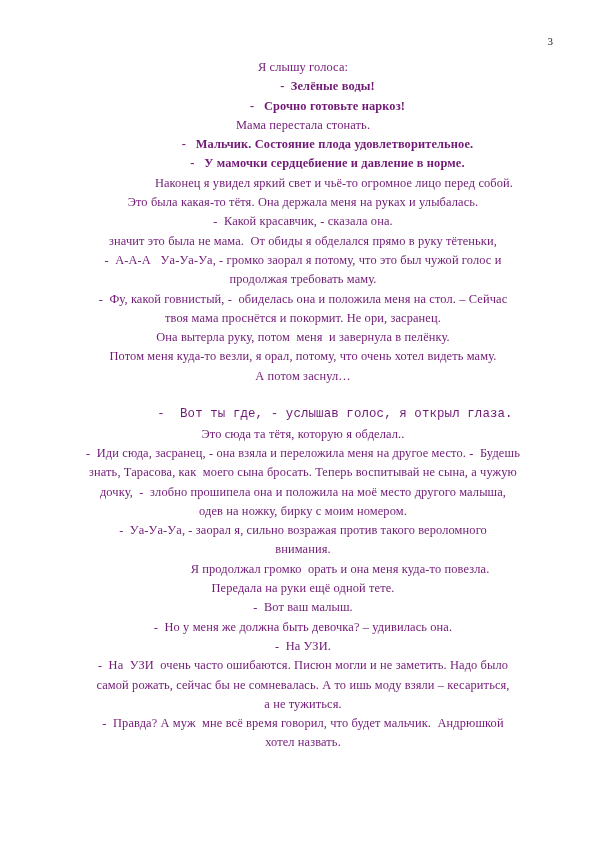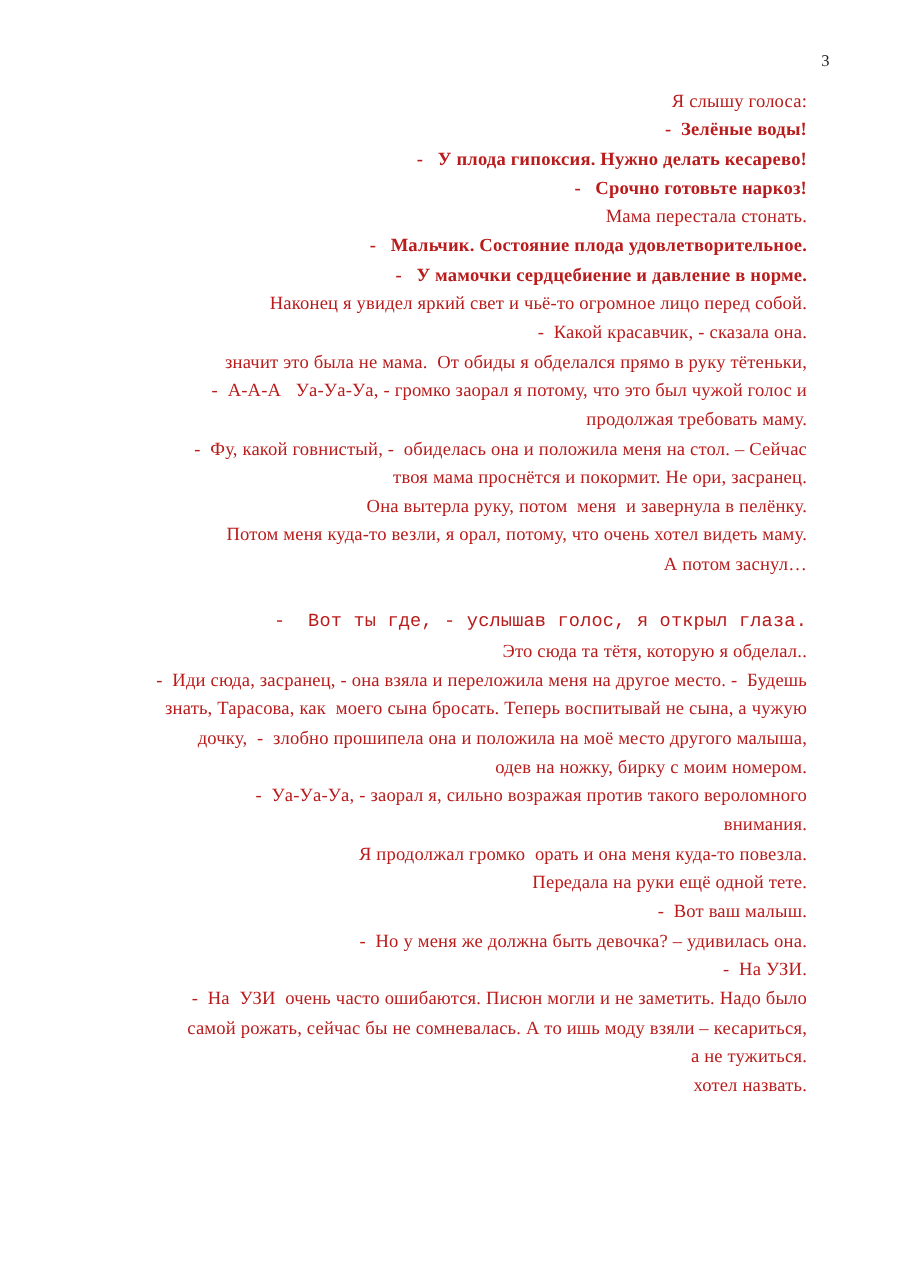--- a/index.html
+++ b/index.html
@@ -31,23 +31,23 @@
   }
   .body-text {
     position: absolute;
     top: 58px;
     left: 68px;
     width: 470px;
   }
   .line {
     font-size: 12.4px;
     line-height: 19.3px;
-    color: #b91c1c;
+    color: #701a75;
     white-space: pre-wrap;
-    text-align: right;
+    text-align: center;
     letter-spacing: 0.01em;
   }
   
   .ind-flush   { padding-left: 0px; }
   .ind-dash    { padding-left: 49px; font-weight: bold; }   
   .ind-para    { padding-left: 62px; font-family: Liberation Serif, serif; }   
   .ind-para2   { padding-left: 64px; font-family: Liberation Mono, monospace; }   
   .ind-para3   { padding-left: 74px; }   
   .blank {
     font-size: 12.4px;
@@ -58,26 +58,26 @@
 </head>
 <body>
 
 <div class="page">
 
   <div class="page-number">3</div>
 
   <div class="body-text">
       <div class="line ind-flush">Я слышу голоса:</div>
       <div class="line ind-dash">-  Зелёные воды!</div>
-      <div class="line ind-dash">-   У плода гипоксия. Нужно делать кесарево!</div>
       <div class="line ind-dash">-   Срочно готовьте наркоз!</div>
       <div class="line ind-flush">Мама перестала стонать.</div>
       <div class="line ind-dash">-   Мальчик. Состояние плода удовлетворительное.</div>
       <div class="line ind-dash">-   У мамочки сердцебиение и давление в норме.</div>
       <div class="line ind-para">Наконец я увидел яркий свет и чьё-то огромное лицо перед собой.</div>
+      <div class="line ind-flush">Это была какая-то тётя. Она держала меня на руках и улыбалась.</div>
       <div class="line ind-flush">-  Какой красавчик, - сказала она.</div>
       <div class="line ind-flush">значит это была не мама.  От обиды я обделался прямо в руку тётеньки,</div>
       <div class="line ind-flush">-  А-А-А   Уа-Уа-Уа, - громко заорал я потому, что это был чужой голос и</div>
       <div class="line ind-flush">продолжая требовать маму.</div>
       <div class="line ind-flush">-  Фу, какой говнистый, -  обиделась она и положила меня на стол. – Сейчас</div>
       <div class="line ind-flush">твоя мама проснётся и покормит. Не ори, засранец.</div>
       <div class="line ind-flush">Она вытерла руку, потом  меня  и завернула в пелёнку.</div>
       <div class="line ind-flush">Потом меня куда-то везли, я орал, потому, что очень хотел видеть маму.</div>
       <div class="line ind-flush">А потом заснул…</div>
       <div class="blank">&nbsp;</div>
@@ -90,16 +90,17 @@
       <div class="line ind-flush">-  Уа-Уа-Уа, - заорал я, сильно возражая против такого вероломного</div>
       <div class="line ind-flush">внимания.</div>
       <div class="line ind-para3">Я продолжал громко  орать и она меня куда-то повезла.</div>
       <div class="line ind-flush">Передала на руки ещё одной тете.</div>
       <div class="line ind-flush">-  Вот ваш малыш.</div>
       <div class="line ind-flush">-  Но у меня же должна быть девочка? – удивилась она.</div>
       <div class="line ind-flush">-  На УЗИ.</div>
       <div class="line ind-flush">-  На  УЗИ  очень часто ошибаются. Писюн могли и не заметить. Надо было</div>
       <div class="line ind-flush">самой рожать, сейчас бы не сомневалась. А то ишь моду взяли – кесариться,</div>
       <div class="line ind-flush">а не тужиться.</div>
+      <div class="line ind-flush">-  Правда? А муж  мне всё время говорил, что будет мальчик.  Андрюшкой</div>
       <div class="line ind-flush">хотел назвать.</div>
     </div>
 
 </div>
 
 </body></html>

